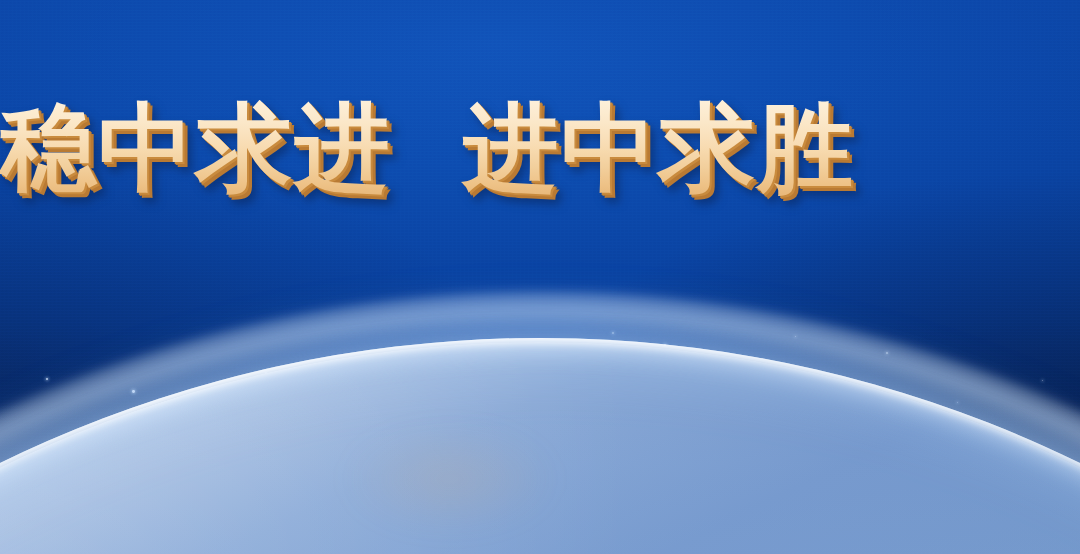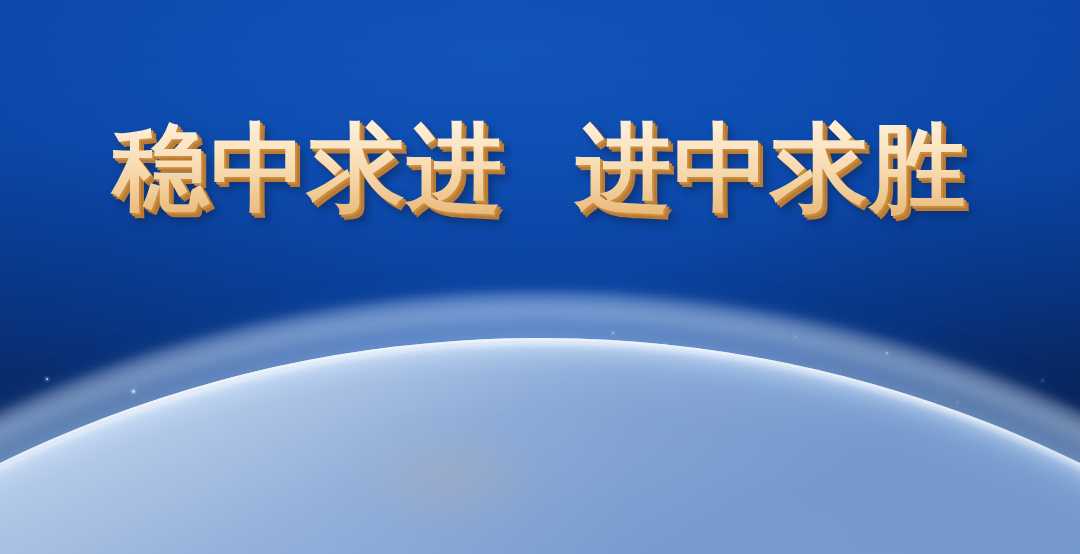--- a/index.html
+++ b/index.html
@@ -172,22 +172,21 @@
     width: 300px; height: 150px;
     border-radius: 50%;
     background: radial-gradient(closest-side, rgba(206,168,132,.22) 0%, rgba(206,168,132,0) 70%);
     filter: blur(14px);
   }
 
   
   .copy {
     position: absolute;
     left: 0; right: 0;
-    top: 120px;
-    text-align: center;
+    top: 100px;
     z-index: 5;
   }
 
   .headline {
     margin: 0;
     font-size: 96px;
     line-height: 1.0;
     font-weight: 700;
     letter-spacing: 2px;
     white-space: pre;

